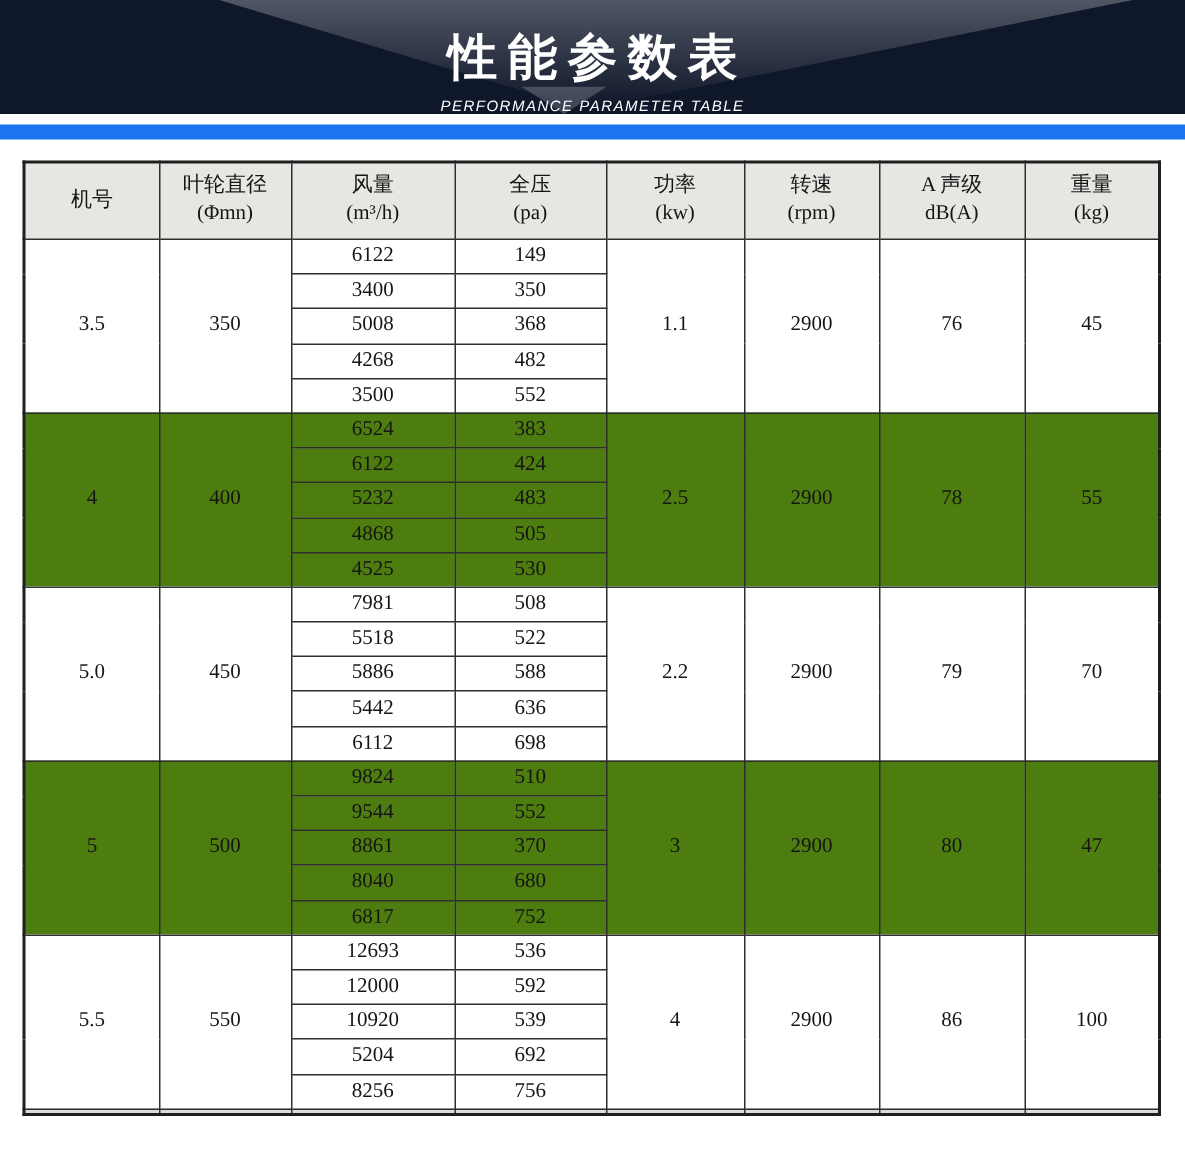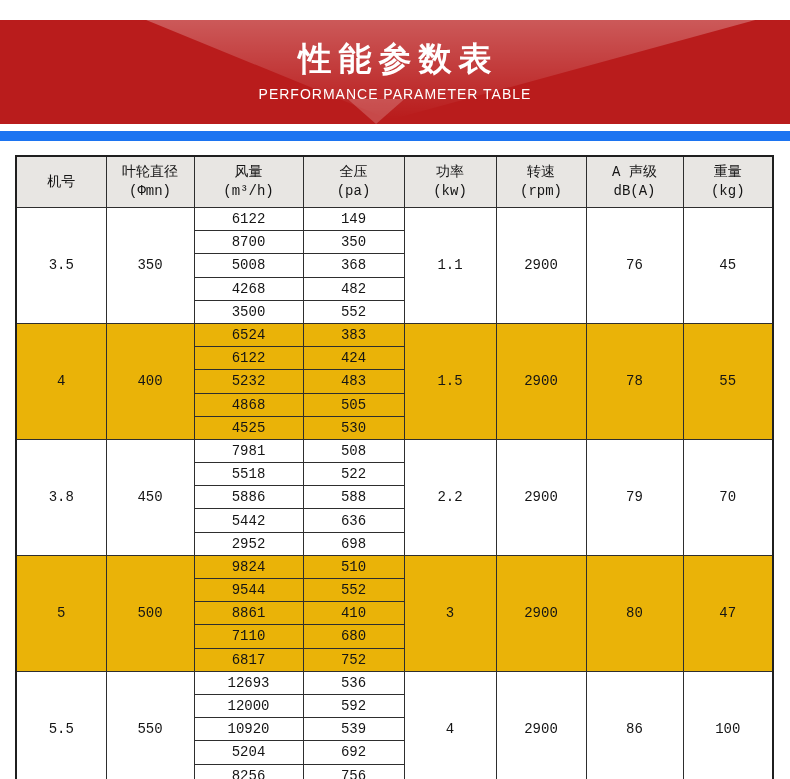--- a/index.html
+++ b/index.html
@@ -2,58 +2,59 @@
 <html><head>
 <meta charset="utf-8">
 <style>
   html,body{margin:0;padding:0;}
   body{
     width:790px;height:779px;overflow:hidden;background:#ffffff;
     font-family:"Liberation Serif","DejaVu Serif",serif;
   }
   
   .banner{
-    position:relative;margin-top:20px;height:104px;background:#b91c1c;overflow:hidden;
+    position:relative;margin-top:0;height:76px;background:#0f172a;overflow:hidden;
   }
   .banner .shape-main{
     position:absolute;inset:0;
     clip-path:polygon(18.5% 0,95.6% 0,49.4% 96%);
     background:linear-gradient(180deg,rgba(255,255,255,.27) 0%,rgba(255,255,255,.14) 45%,rgba(255,255,255,0) 95%);
   }
   .banner .shape-tip{
     position:absolute;inset:0;
     clip-path:polygon(44% 76%,51.2% 76%,47.6% 100%);
     background:rgba(255,255,255,.20);
   }
   .banner-content{position:relative;text-align:center;color:#fff;}
   .banner-title{
     margin-top:21px;font-size:33px;font-weight:bold;
     letter-spacing:7px;text-indent:7px;line-height:1.1;
   }
   .banner-subtitle{
-    margin-top:9px;font-size:14px;letter-spacing:1px;
+    margin-top:9px;font-size:10px;letter-spacing:1px;
     font-family:"Liberation Sans","DejaVu Sans",sans-serif;
+    font-style:italic;
   }
   
   .accent-strip{margin-top:7px;height:10px;background:#1c74f1;}
   
-  .tbl-wrap{margin:14px 0 16px 15px;font-family:Liberation Mono, monospace;}
+  .tbl-wrap{margin:14px 0 16px 15px;}
   table{
     border-collapse:collapse;table-layout:fixed;width:757px;
     border:2px solid #1f1f1f;
   }
   td{
     border:1px solid #2e2e2e;text-align:center;vertical-align:middle;
     padding:0;font-size:14px;color:#151515;background:#ffffff;
   }
   thead td{
     height:50px;background:#e8e6e3;line-height:1.35;font-size:14px;
   }
   tbody td{height:22.2px;}
-  tr.shaded td{background:#eab308;}
+  tr.shaded td{background:#4d7c0f;}
   tr.partial td{height:2px;background:#dcdcdc;border-bottom:none;}
 </style>
 </head>
 <body>
 
 <div class="banner">
   <div class="shape-main"></div>
   <div class="shape-tip"></div>
   <div class="banner-content">
     <div class="banner-title">性能参数表</div>
@@ -115,41 +116,41 @@
           <td rowspan="5">3.5</td>
           <td rowspan="5">350</td>
           <td>6122</td>
           <td>149</td>
           <td rowspan="5">1.1</td>
           <td rowspan="5">2900</td>
           <td rowspan="5">76</td>
           <td rowspan="5">45</td>
         </tr>
         <tr>
-          <td>8700</td>
+          <td>3400</td>
           <td>350</td>
         </tr>
         <tr>
           <td>5008</td>
           <td>368</td>
         </tr>
         <tr>
           <td>4268</td>
           <td>482</td>
         </tr>
         <tr>
           <td>3500</td>
           <td>552</td>
         </tr>
         <tr class="shaded">
           <td rowspan="5">4</td>
           <td rowspan="5">400</td>
           <td>6524</td>
           <td>383</td>
-          <td rowspan="5">1.5</td>
+          <td rowspan="5">2.5</td>
           <td rowspan="5">2900</td>
           <td rowspan="5">78</td>
           <td rowspan="5">55</td>
         </tr>
         <tr class="shaded">
           <td>6122</td>
           <td>424</td>
         </tr>
         <tr class="shaded">
           <td>5232</td>
@@ -157,21 +158,21 @@
         </tr>
         <tr class="shaded">
           <td>4868</td>
           <td>505</td>
         </tr>
         <tr class="shaded">
           <td>4525</td>
           <td>530</td>
         </tr>
         <tr>
-          <td rowspan="5">3.8</td>
+          <td rowspan="5">5.0</td>
           <td rowspan="5">450</td>
           <td>7981</td>
           <td>508</td>
           <td rowspan="5">2.2</td>
           <td rowspan="5">2900</td>
           <td rowspan="5">79</td>
           <td rowspan="5">70</td>
         </tr>
         <tr>
           <td>5518</td>
@@ -179,43 +180,43 @@
         </tr>
         <tr>
           <td>5886</td>
           <td>588</td>
         </tr>
         <tr>
           <td>5442</td>
           <td>636</td>
         </tr>
         <tr>
-          <td>2952</td>
+          <td>6112</td>
           <td>698</td>
         </tr>
         <tr class="shaded">
           <td rowspan="5">5</td>
           <td rowspan="5">500</td>
           <td>9824</td>
           <td>510</td>
           <td rowspan="5">3</td>
           <td rowspan="5">2900</td>
           <td rowspan="5">80</td>
           <td rowspan="5">47</td>
         </tr>
         <tr class="shaded">
           <td>9544</td>
           <td>552</td>
         </tr>
         <tr class="shaded">
           <td>8861</td>
-          <td>410</td>
-        </tr>
-        <tr class="shaded">
-          <td>7110</td>
+          <td>370</td>
+        </tr>
+        <tr class="shaded">
+          <td>8040</td>
           <td>680</td>
         </tr>
         <tr class="shaded">
           <td>6817</td>
           <td>752</td>
         </tr>
         <tr>
           <td rowspan="5">5.5</td>
           <td rowspan="5">550</td>
           <td>12693</td>

